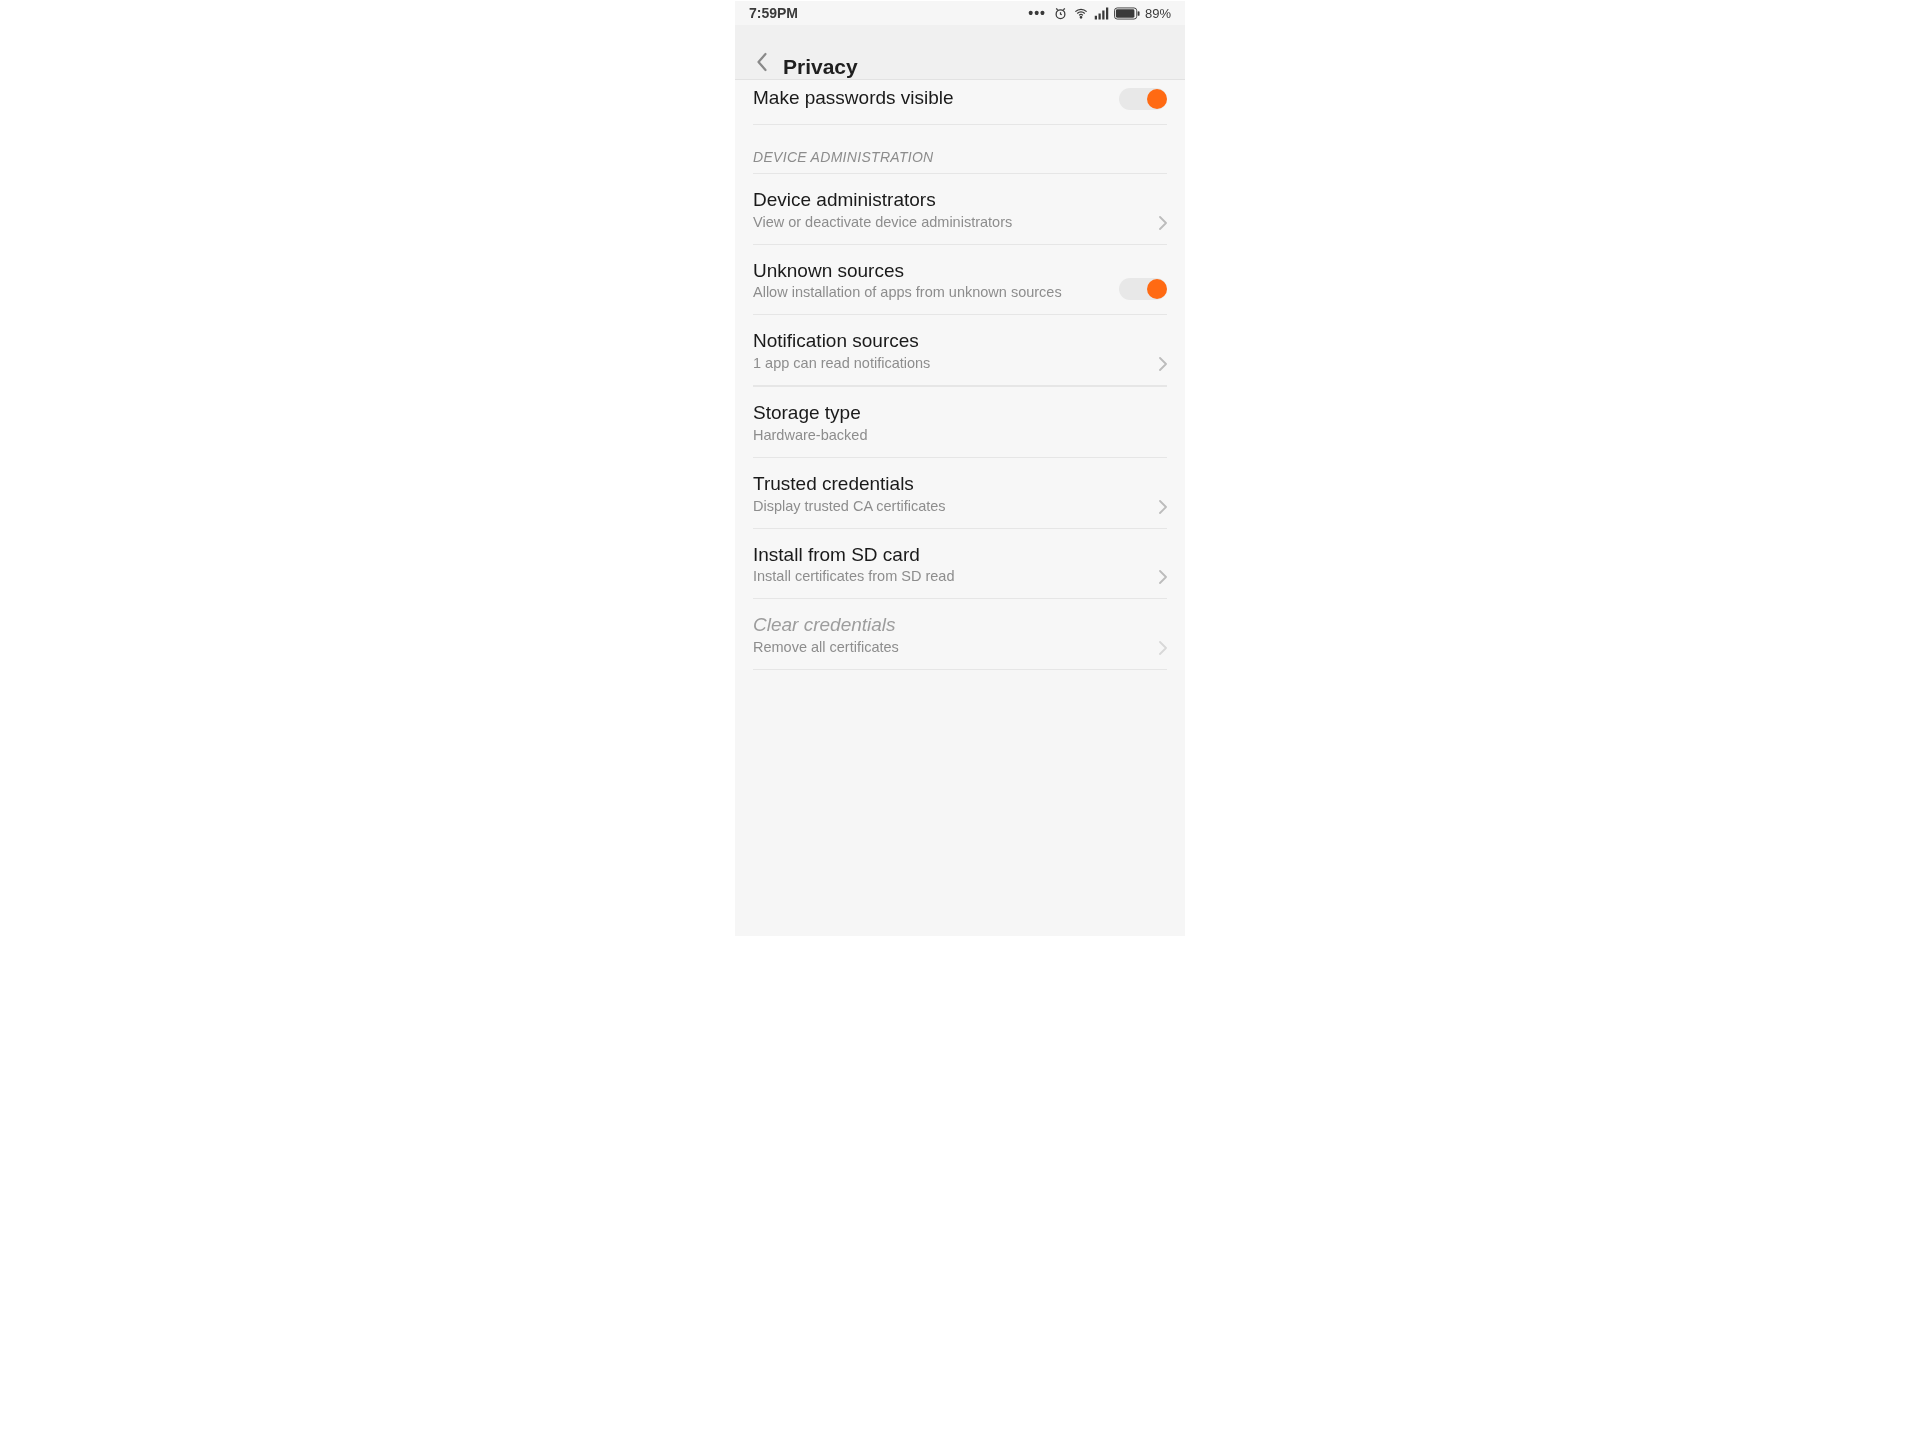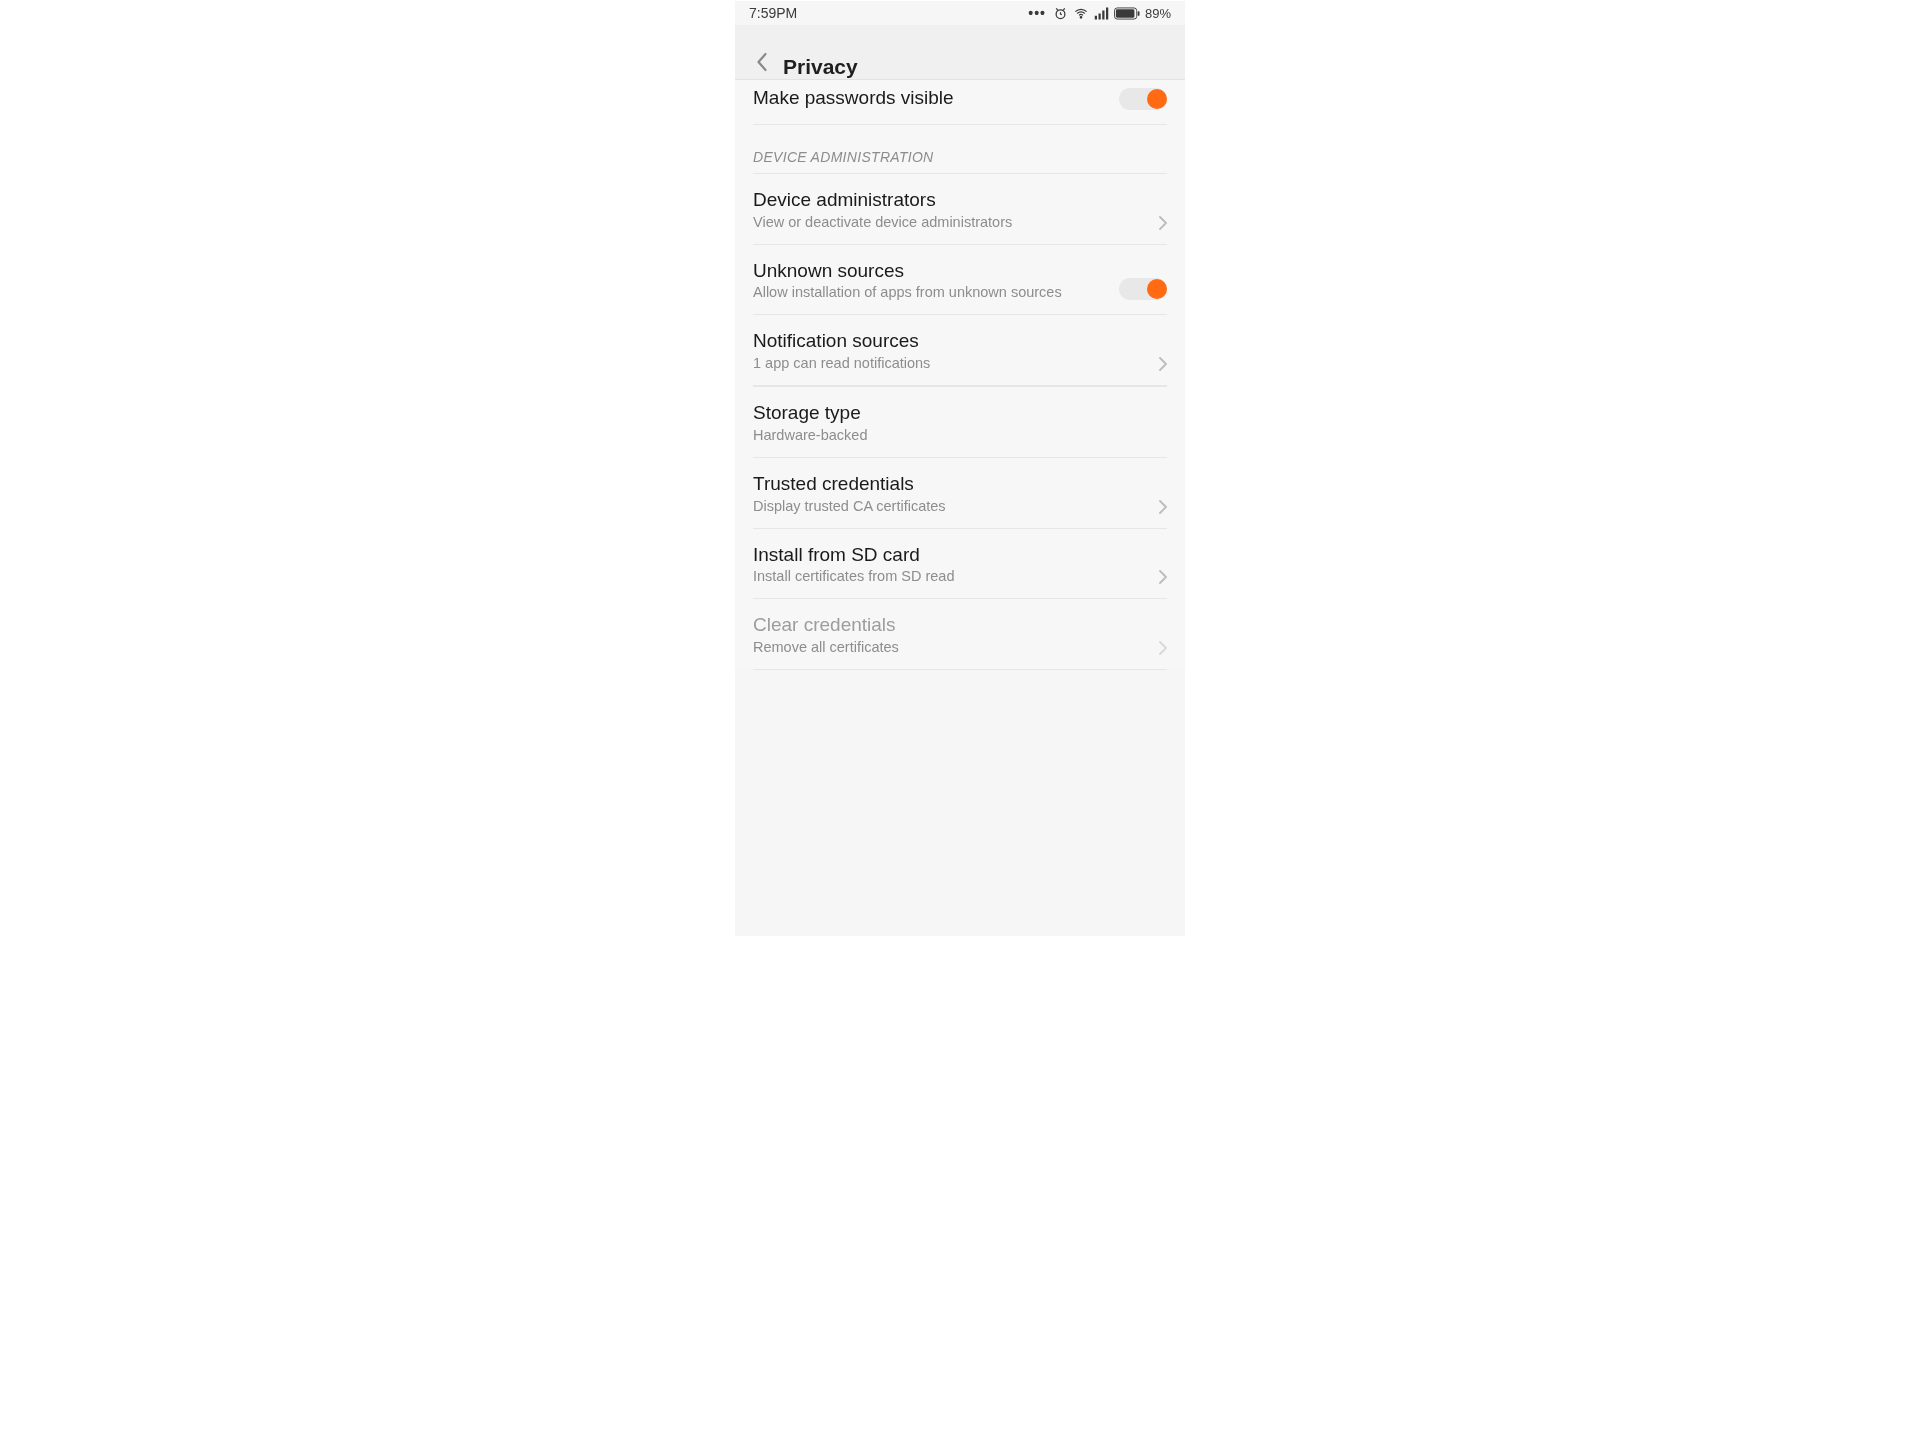--- a/index.html
+++ b/index.html
@@ -22,21 +22,21 @@
   }
   .status-bar {
     height: 24px;
     display: flex;
     align-items: center;
     justify-content: space-between;
     padding: 0 14px;
     font-size: 14px;
     color: #3a3a3a;
   }
-  .status-left { font-weight: 400; }
+  .status-left { font-weight: 700; }
   .status-right { display: flex; align-items: center; gap: 5px; }
   .status-right svg, .status-right .bat { display: inline-block; vertical-align: middle; }
   .dots { font-weight: bold; letter-spacing: 1px; font-size: 14px; color:#3a3a3a; margin-right:2px;}
   .titlebar {
     height: 55px;
     display: flex;
     align-items: flex-end;
     padding: 0 10px;
     border-bottom: 1px solid #e2e2e2;
     background: #f0f0f0;
@@ -47,21 +47,21 @@
   .row {
     padding: 14px 18px;
     display: flex;
     align-items: flex-end;
     justify-content: space-between;
     background: #f7f7f7;
   }
   .row-body { flex: 1; }
   .row-title { font-size: 19px; color: #1a1a1a; line-height: 1.25; }
   .row-sub { font-size: 14.5px; color: #8d8d8d; margin-top: 2px; }
-  .disabled .row-title { color: #9d9d9d; }
+  .disabled .row-title { color: #9d9d9d; font-style: italic; }
   .section-header {
     font-size: 14px;
     letter-spacing: 0.3px;
     color: #8c8c8c;
     padding: 24px 18px 8px 18px;
     background: #f7f7f7;
     font-style: italic;
   }
   .divider { height: 1px; background: #e6e6e6; margin: 0 18px; }
   .toggle {

